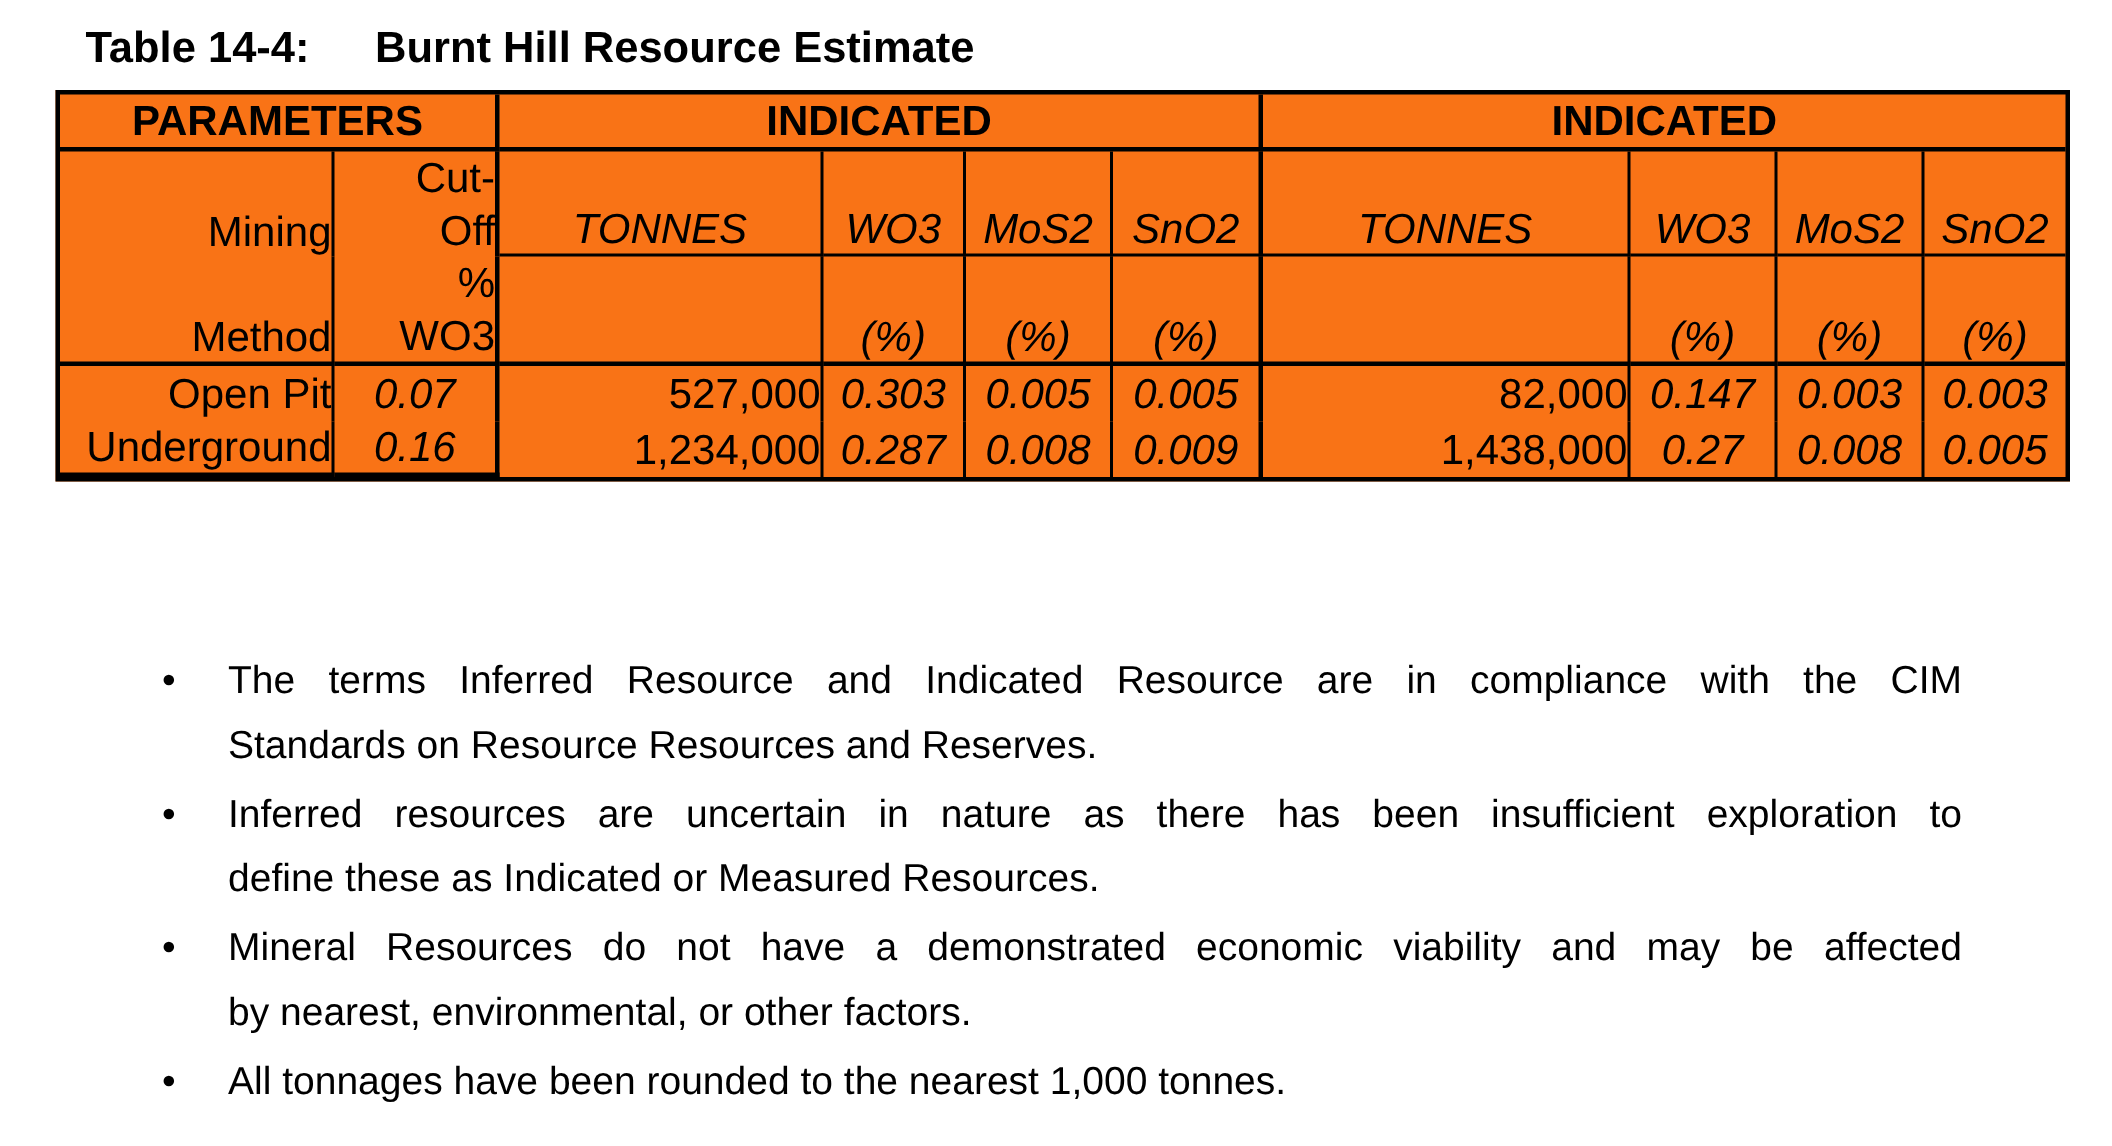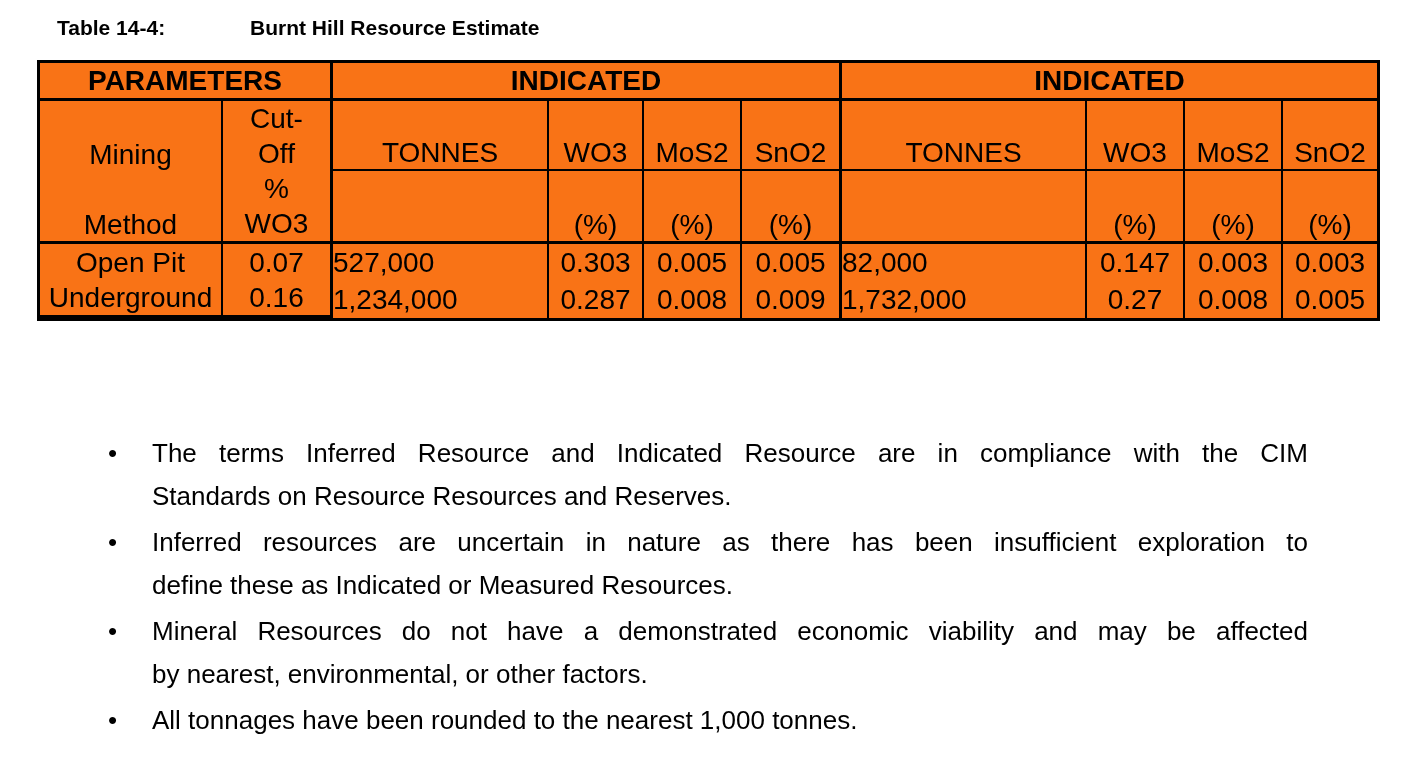--- a/index.html
+++ b/index.html
@@ -9,21 +9,21 @@
     width:1408px; height:764px;
     background:#ffffff;
     font-family:"Liberation Sans", sans-serif;
     color:#000;
     overflow:hidden;
   }
 
   
   .doc-title {
     position:absolute; left:57px; top:16px;
-    font-size:21px; font-weight:bold;
+    font-size:29px; font-weight:bold;
     white-space:nowrap;
   }
   .doc-title .title-label { display:inline-block; width:193px; }
 
   
   table.resource {
     position:absolute; left:37px; top:60px;
     width:1337px;
     border-collapse:separate; border-spacing:0;
     border:3px solid #000;
@@ -39,23 +39,23 @@
   .br2 { border-right:2px solid #000; }
   .br3 { border-right:3px solid #000; }
   .bb2 { border-bottom:2px solid #000; }
   .bb3 { border-bottom:3px solid #000; }
 
   tr.sect-row th { height:38px; font-weight:bold; text-align:center; font-size:28px; }
   tr.head-top td { height:70px; vertical-align:bottom; }
   tr.head-bot td { height:72px; vertical-align:bottom; }
   tr.data-row td { height:37px; }
 
-  .cell-left   { text-align:center; padding-left:9px; }
-  .cell-center { text-align:center; }
-  .cell-tonnes { padding-right:22px; }
+  .cell-left   { text-align:right; padding-left:9px; }
+  .cell-center { text-align:center;font-style:italic; }
+  .cell-tonnes { text-align:right; padding-right:22px; }
   .multiline   { white-space:pre-line; line-height:35px; }
   .pad-b4 { padding-bottom:4px; }
   .pad-b6 { padding-bottom:6px; }
 
   
   ul.notes {
     position:absolute; left:108px; top:432px;
     width:1200px; list-style:none;
   }
   ul.notes li {
@@ -143,21 +143,21 @@
       <td class="cell-center">0.003</td>
     </tr>
 
     <tr class="data-row">
       <td class="br2 bb3 cell-left">Underground</td>
       <td class="br3 bb3 cell-center">0.16</td>
       <td class="br2 cell-tonnes">1,234,000</td>
       <td class="br2 cell-center">0.287</td>
       <td class="br2 cell-center">0.008</td>
       <td class="br3 cell-center">0.009</td>
-      <td class="br2 cell-tonnes">1,732,000</td>
+      <td class="br2 cell-tonnes">1,438,000</td>
       <td class="br2 cell-center">0.27</td>
       <td class="br2 cell-center">0.008</td>
       <td class="cell-center">0.005</td>
     </tr>
 
   </tbody>
     </table>
 
   <ul class="notes">
     <li>

